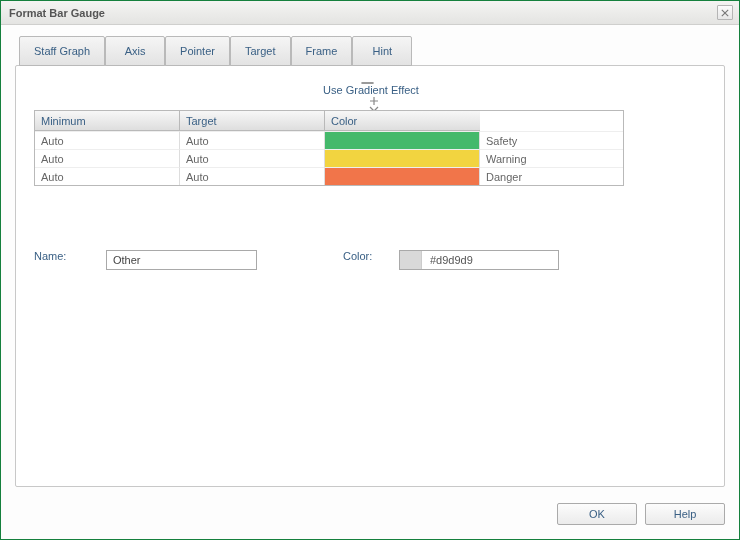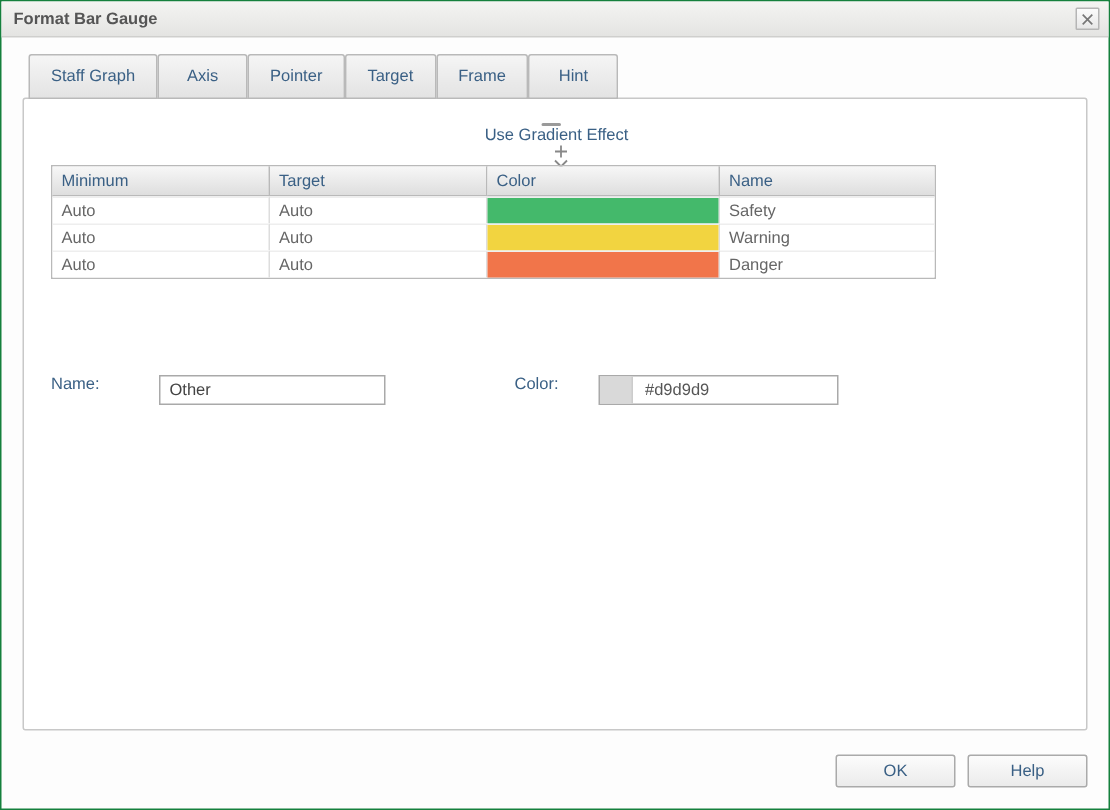--- a/index.html
+++ b/index.html
@@ -250,21 +250,20 @@
               <path d="M1 1 L9 9 M9 1 L1 9" stroke="#888" stroke-width="1.2"></path>
             </svg>
         </div>
       </div>
 
       <div class="grid">
         <div class="grid-header">
           <div class="gh-cell col-min">Minimum</div>
           <div class="gh-cell col-max">Target</div>
           <div class="gh-cell col-color" style="padding:0 6px">Color</div>
-          <div class="gh-cell col-name">Name</div>
         </div>
         <div class="grid-row">
           <div class="gd-cell col-min">Auto</div>
           <div class="gd-cell col-max">Auto</div>
           <div class="gd-cell col-color">
               <div class="swatch" style="background:#44b96b"></div>
             </div>
           <div class="gd-cell col-name">Safety</div>
         </div>
         <div class="grid-row">

